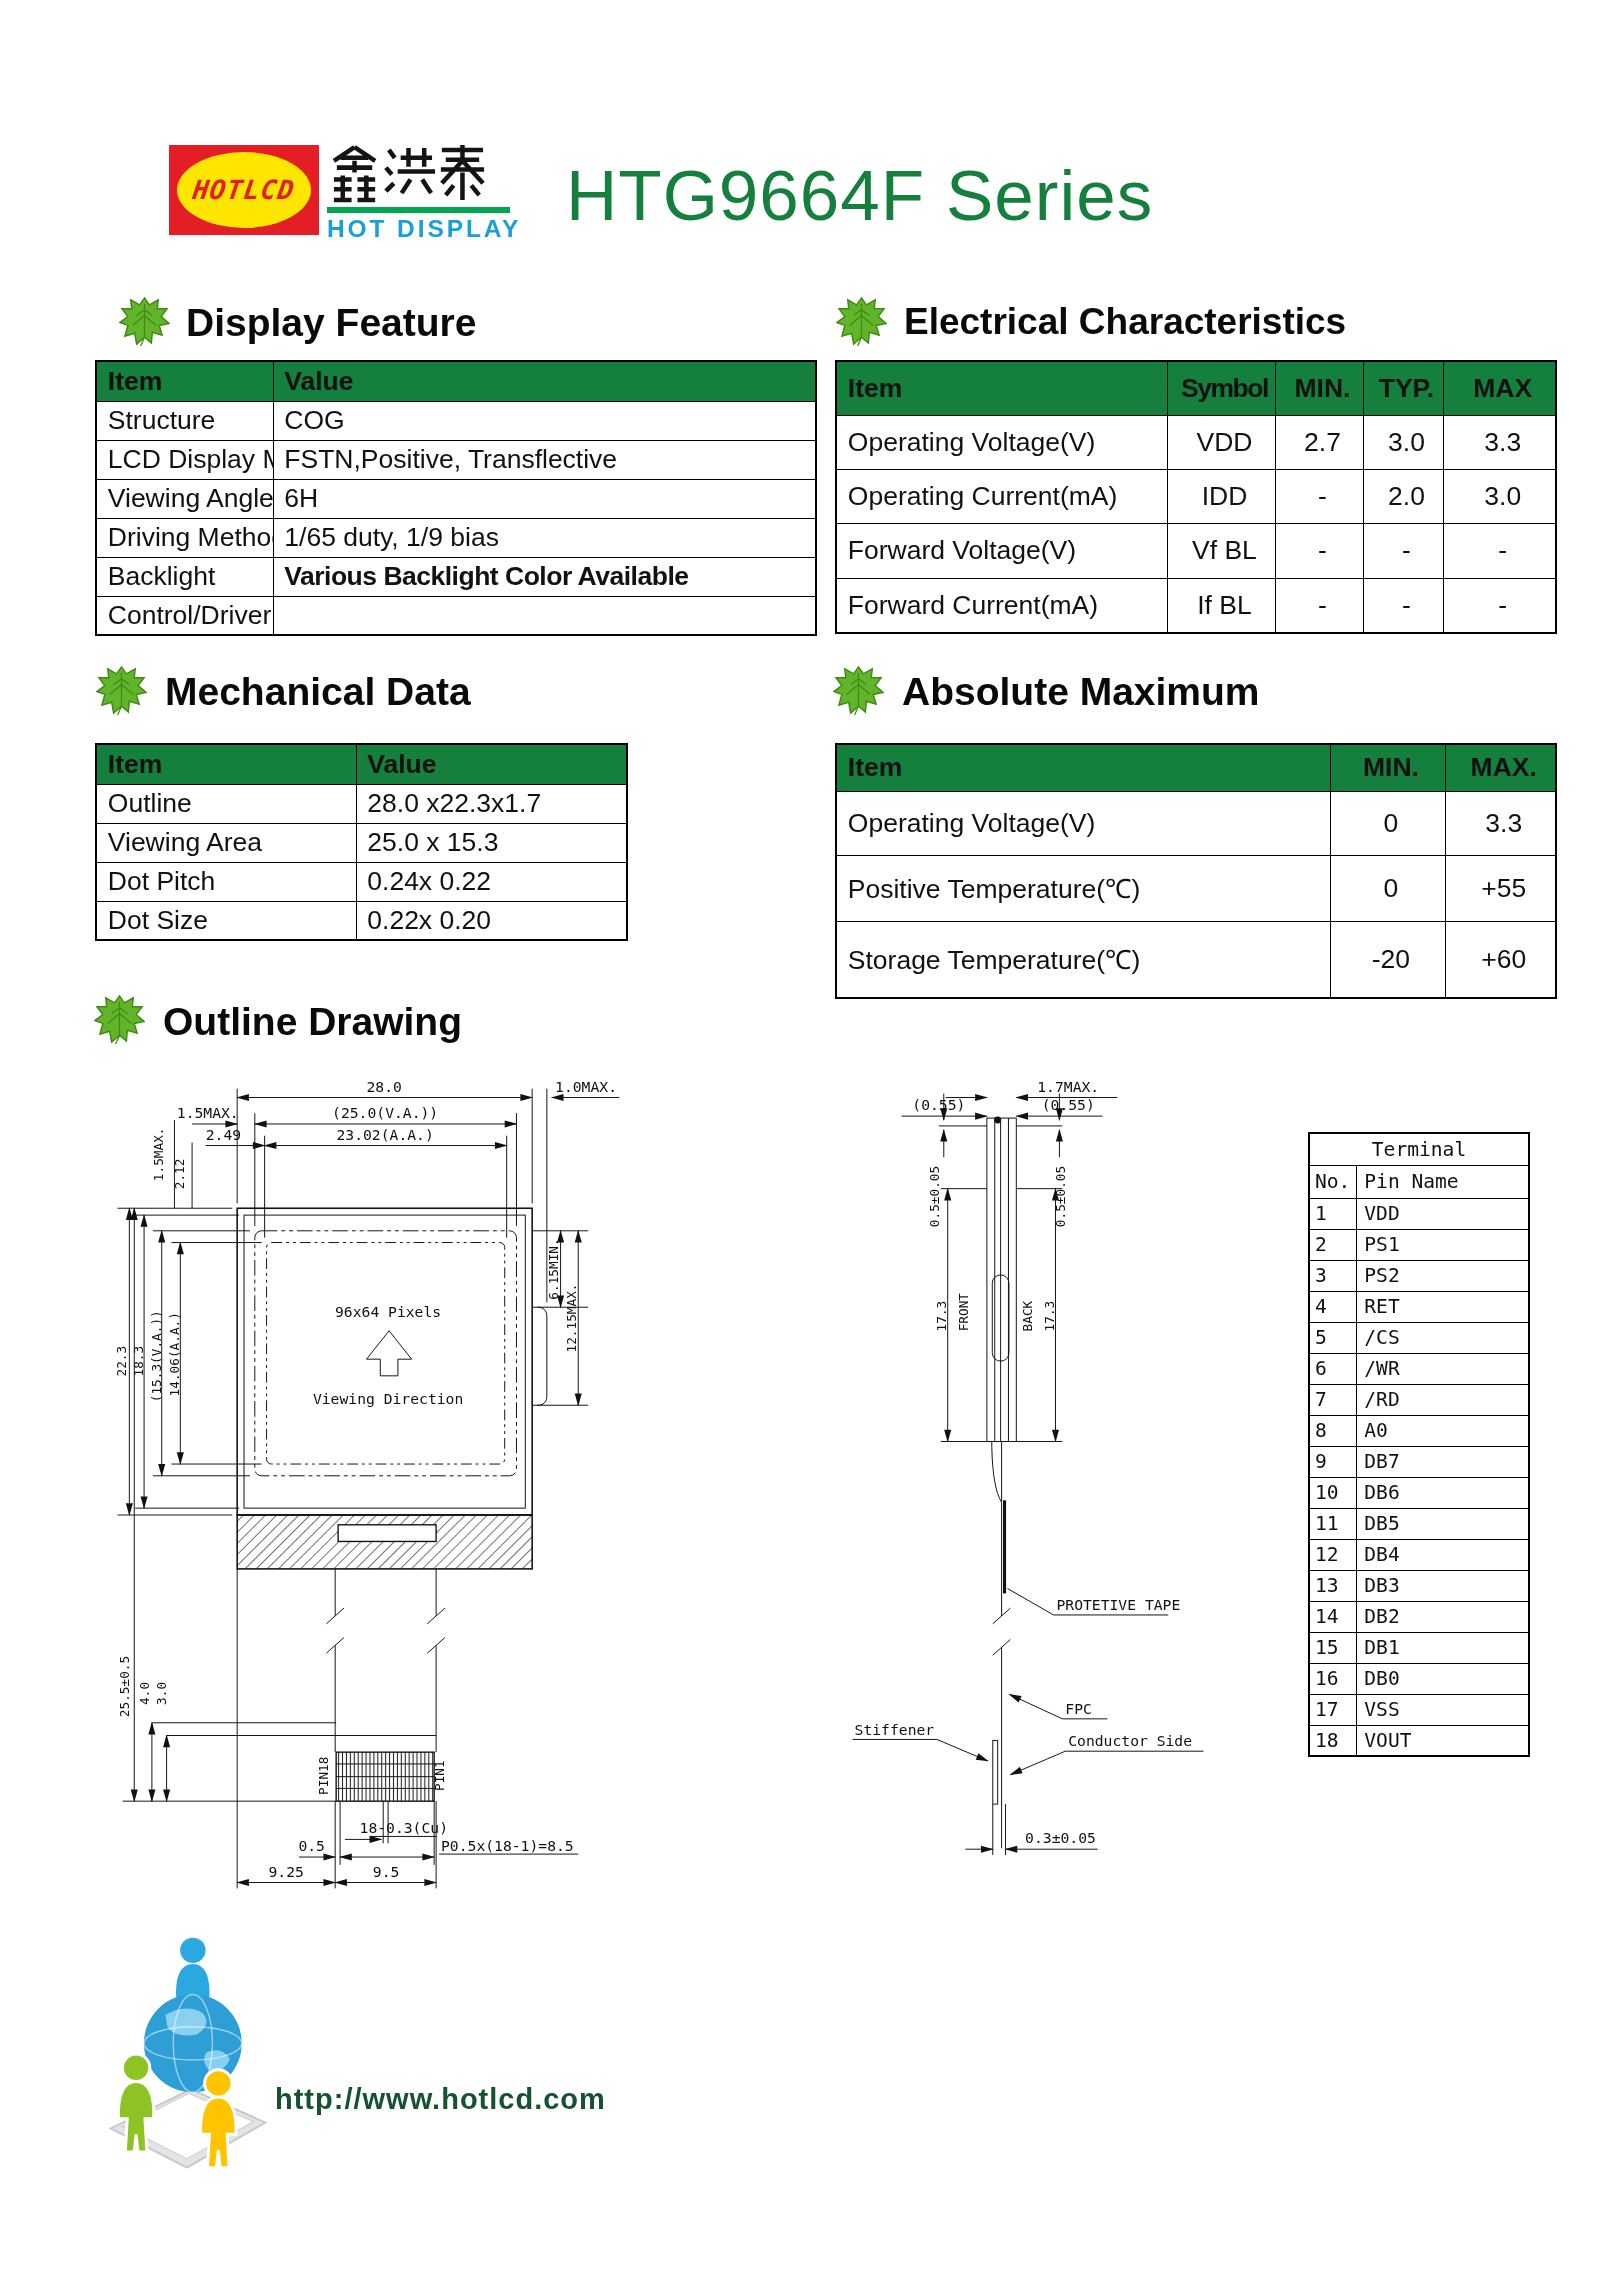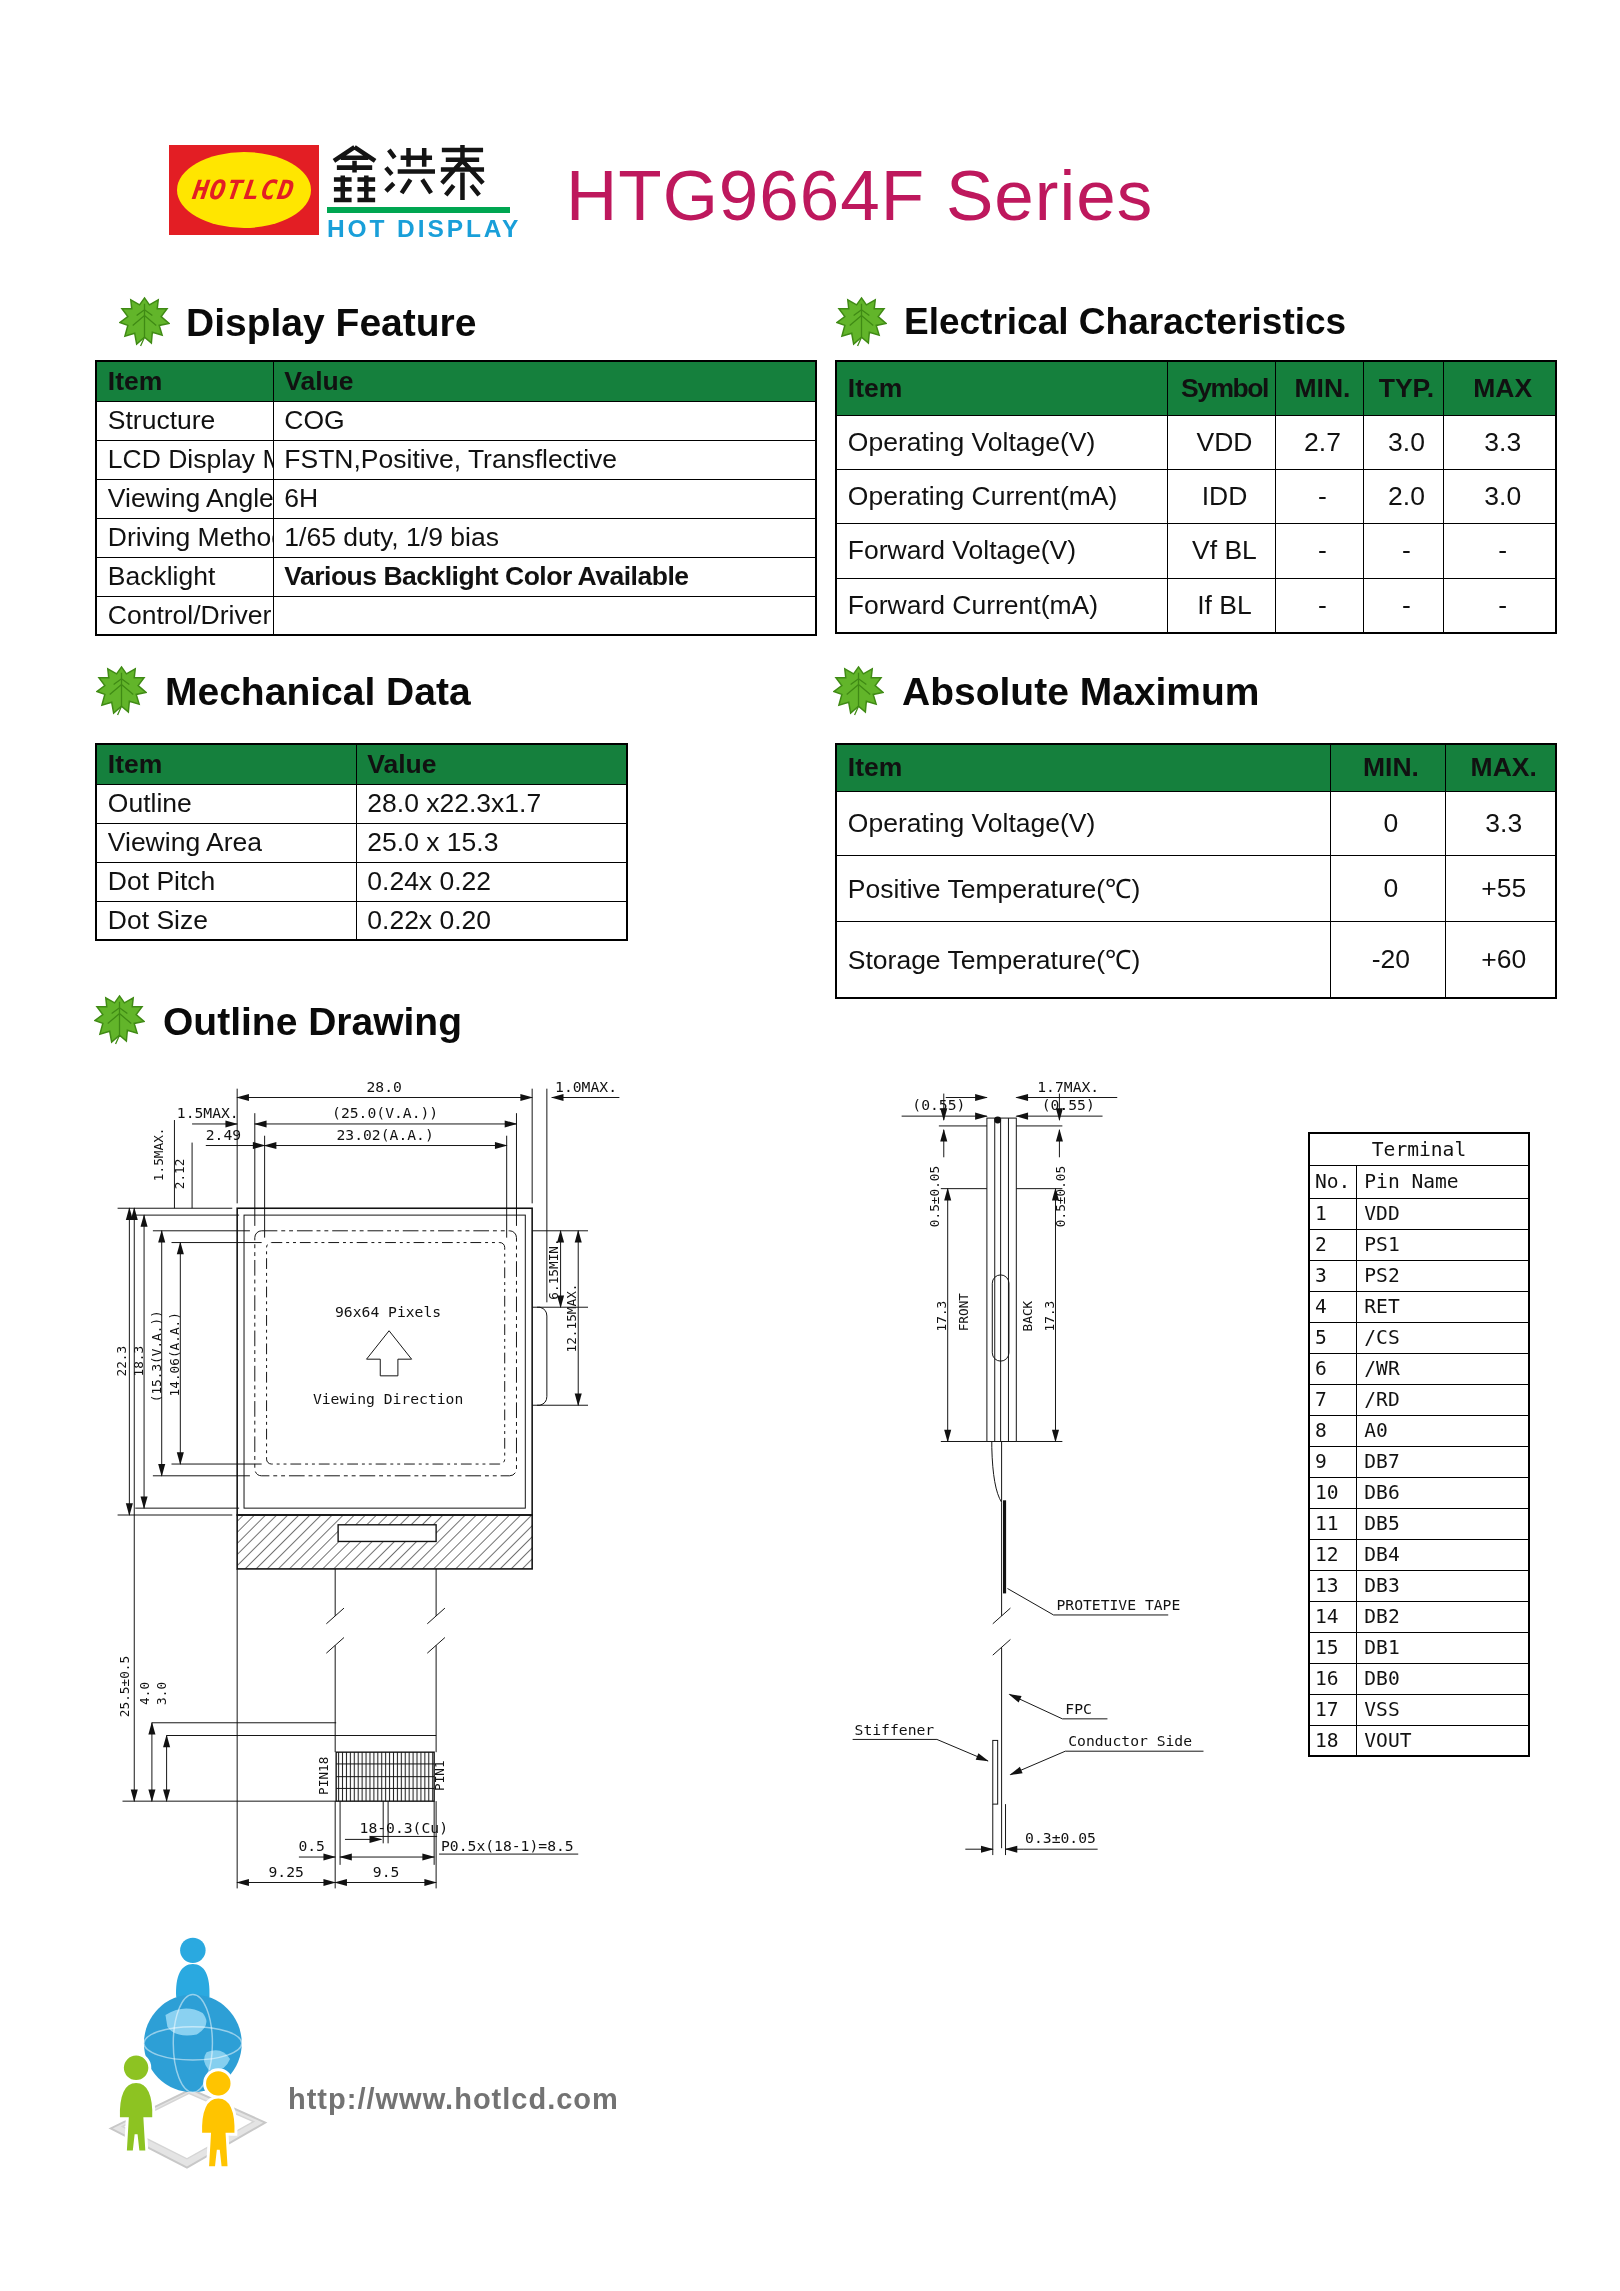--- a/index.html
+++ b/index.html
@@ -8,21 +8,21 @@
 
   
   #logo-red{left:169px;top:145px;width:150px;height:90px;background:#e31e24;}
   #logo-oval{position:absolute;left:7.8px;top:6.9px;width:134px;height:76px;background:#ffe600;border-radius:50%;
              display:flex;align-items:center;justify-content:center;}
   #logo-brand{font-family:"DejaVu Sans Mono",monospace;font-style:italic;font-weight:bold;font-size:26.5px;
               color:#e31e24;letter-spacing:1px;transform:skewX(-8deg);}
   #logo-cjk{left:330px;top:143px;width:157px;height:63px;}
   #logo-underline{left:327px;top:207px;width:183px;height:5.9px;background:#00a651;}
   #logo-sub{left:327px;top:215px;font-size:24.5px;font-weight:bold;color:#199fd9;letter-spacing:2.9px;}
-  #page-title{left:566px;top:155px;font-size:71px;letter-spacing:1px;color:#be185d;}
+  #page-title{left:566px;top:155px;font-size:71px;letter-spacing:1px;color:#15803d;}
 
   
   .sec-title{font-size:39px;font-weight:bold;color:#0a0a0a;white-space:nowrap;}
   .leaf{width:51px;height:53px;}
 
   
   table.dt{position:absolute;border-collapse:collapse;table-layout:fixed;background:#fff;border:2.5px solid #000;}
   table.dt td{border:1.6px solid #000;font-size:26.5px;padding:0 3.9px 0 10.8px;vertical-align:middle;overflow:hidden;white-space:nowrap;}
   table.dt tr.h td{background:#15803d;font-weight:bold;}
   td.c{text-align:center;padding:0 2px;}
@@ -35,21 +35,21 @@
   #tbl-term td.tc{text-align:center;padding:2px;}
 
   
   #drawing{left:0;top:1059px;width:1620px;height:863px;}
   .cad{font-family:"DejaVu Sans Mono",monospace;font-size:15px;fill:#111;}
   .cads{font-family:"DejaVu Sans Mono",monospace;font-size:13px;fill:#111;}
   .thin{stroke:#111;stroke-width:1;fill:none;}
   .med{stroke:#111;stroke-width:1.6;fill:none;}
 
   
-  #footer-url{left:288px;top:2083px;font-size:29px;font-weight:bold;letter-spacing:1px;color:#737373;}
+  #footer-url{left:275px;top:2083px;font-size:29px;font-weight:bold;letter-spacing:1px;color:#14532d;}
   .hide{position:absolute;width:1px;height:1px;overflow:hidden;clip:rect(0 0 0 0);}
 </style>
 </head>
 <body>
 
 <div class="abs" id="logo-red">
   <div id="logo-oval">
     <span id="logo-brand">HOTLCD</span>
   </div>
 </div>

